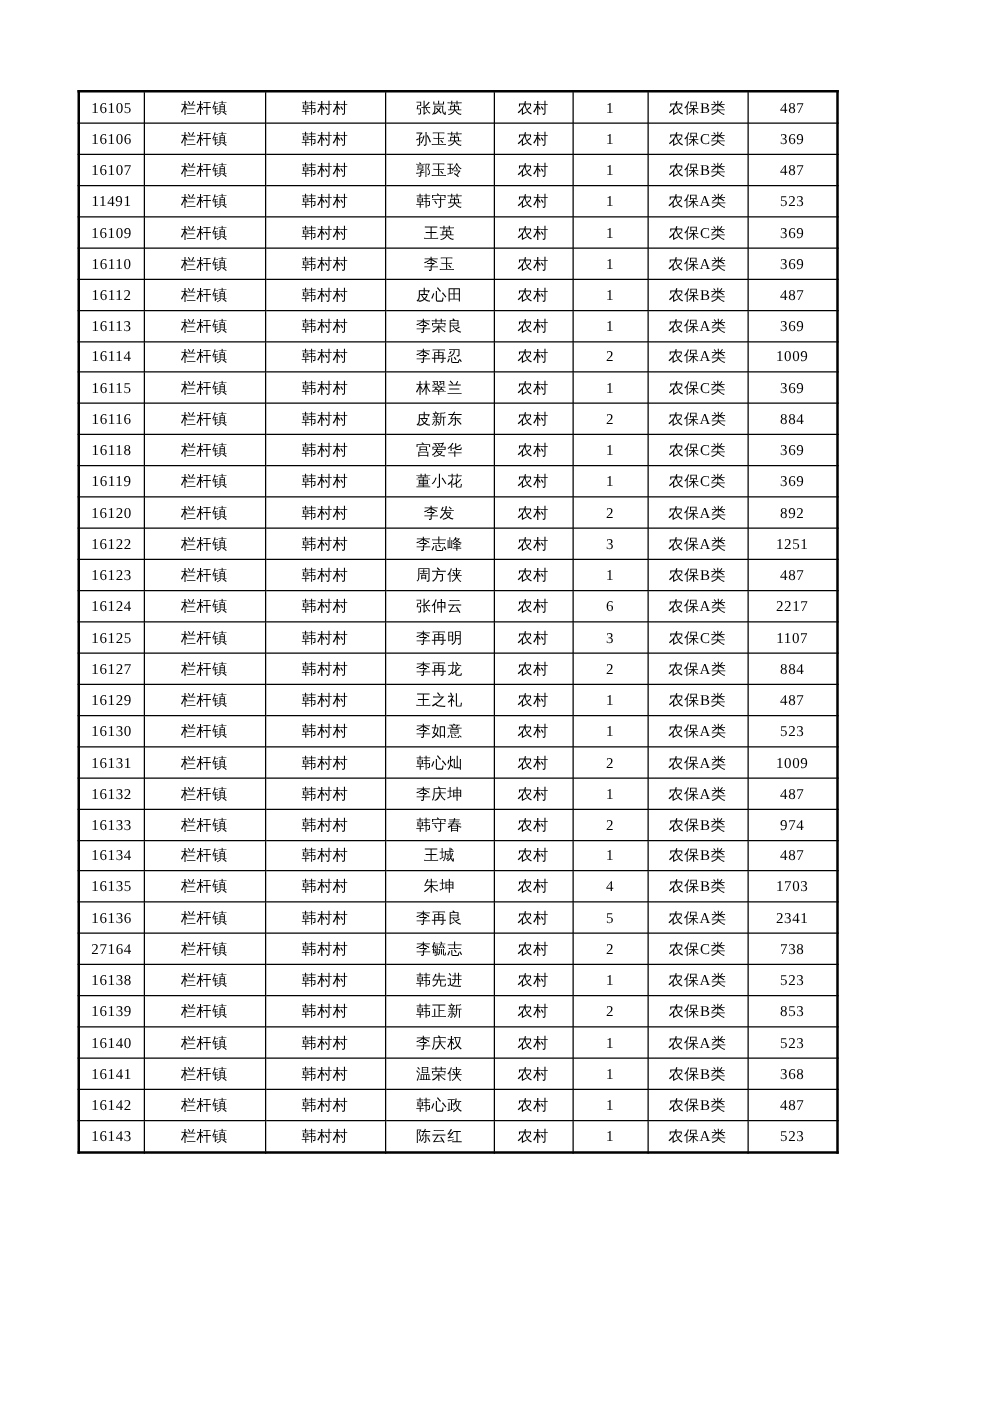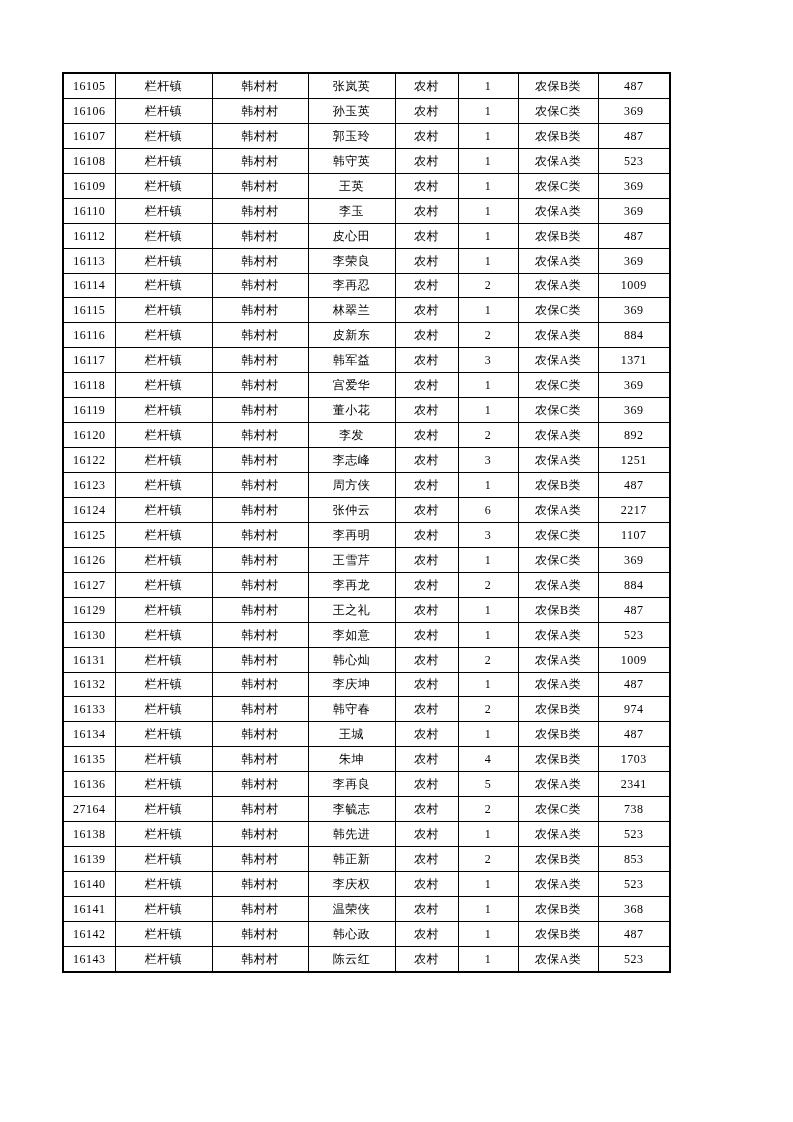--- a/index.html
+++ b/index.html
@@ -87,21 +87,21 @@
           <td>16107</td>
           <td>栏杆镇</td>
           <td>韩村村</td>
           <td>郭玉玲</td>
           <td>农村</td>
           <td>1</td>
           <td>农保B类</td>
           <td>487</td>
         </tr>
         <tr>
-          <td>16108</td>
+          <td>11491</td>
           <td>栏杆镇</td>
           <td>韩村村</td>
           <td>韩守英</td>
           <td>农村</td>
           <td>1</td>
           <td>农保A类</td>
           <td>523</td>
         </tr>
         <tr>
           <td>16109</td>
@@ -167,108 +167,88 @@
           <td>16116</td>
           <td>栏杆镇</td>
           <td>韩村村</td>
           <td>皮新东</td>
           <td>农村</td>
           <td>2</td>
           <td>农保A类</td>
           <td>884</td>
         </tr>
         <tr>
-          <td>16117</td>
-          <td>栏杆镇</td>
-          <td>韩村村</td>
-          <td>韩军益</td>
+          <td>16118</td>
+          <td>栏杆镇</td>
+          <td>韩村村</td>
+          <td>宫爱华</td>
+          <td>农村</td>
+          <td>1</td>
+          <td>农保C类</td>
+          <td>369</td>
+        </tr>
+        <tr>
+          <td>16119</td>
+          <td>栏杆镇</td>
+          <td>韩村村</td>
+          <td>董小花</td>
+          <td>农村</td>
+          <td>1</td>
+          <td>农保C类</td>
+          <td>369</td>
+        </tr>
+        <tr>
+          <td>16120</td>
+          <td>栏杆镇</td>
+          <td>韩村村</td>
+          <td>李发</td>
+          <td>农村</td>
+          <td>2</td>
+          <td>农保A类</td>
+          <td>892</td>
+        </tr>
+        <tr>
+          <td>16122</td>
+          <td>栏杆镇</td>
+          <td>韩村村</td>
+          <td>李志峰</td>
           <td>农村</td>
           <td>3</td>
           <td>农保A类</td>
-          <td>1371</td>
-        </tr>
-        <tr>
-          <td>16118</td>
-          <td>栏杆镇</td>
-          <td>韩村村</td>
-          <td>宫爱华</td>
-          <td>农村</td>
-          <td>1</td>
-          <td>农保C类</td>
-          <td>369</td>
-        </tr>
-        <tr>
-          <td>16119</td>
-          <td>栏杆镇</td>
-          <td>韩村村</td>
-          <td>董小花</td>
-          <td>农村</td>
-          <td>1</td>
-          <td>农保C类</td>
-          <td>369</td>
-        </tr>
-        <tr>
-          <td>16120</td>
-          <td>栏杆镇</td>
-          <td>韩村村</td>
-          <td>李发</td>
-          <td>农村</td>
-          <td>2</td>
-          <td>农保A类</td>
-          <td>892</td>
-        </tr>
-        <tr>
-          <td>16122</td>
-          <td>栏杆镇</td>
-          <td>韩村村</td>
-          <td>李志峰</td>
+          <td>1251</td>
+        </tr>
+        <tr>
+          <td>16123</td>
+          <td>栏杆镇</td>
+          <td>韩村村</td>
+          <td>周方侠</td>
+          <td>农村</td>
+          <td>1</td>
+          <td>农保B类</td>
+          <td>487</td>
+        </tr>
+        <tr>
+          <td>16124</td>
+          <td>栏杆镇</td>
+          <td>韩村村</td>
+          <td>张仲云</td>
+          <td>农村</td>
+          <td>6</td>
+          <td>农保A类</td>
+          <td>2217</td>
+        </tr>
+        <tr>
+          <td>16125</td>
+          <td>栏杆镇</td>
+          <td>韩村村</td>
+          <td>李再明</td>
           <td>农村</td>
           <td>3</td>
-          <td>农保A类</td>
-          <td>1251</td>
-        </tr>
-        <tr>
-          <td>16123</td>
-          <td>栏杆镇</td>
-          <td>韩村村</td>
-          <td>周方侠</td>
-          <td>农村</td>
-          <td>1</td>
-          <td>农保B类</td>
-          <td>487</td>
-        </tr>
-        <tr>
-          <td>16124</td>
-          <td>栏杆镇</td>
-          <td>韩村村</td>
-          <td>张仲云</td>
-          <td>农村</td>
-          <td>6</td>
-          <td>农保A类</td>
-          <td>2217</td>
-        </tr>
-        <tr>
-          <td>16125</td>
-          <td>栏杆镇</td>
-          <td>韩村村</td>
-          <td>李再明</td>
-          <td>农村</td>
-          <td>3</td>
           <td>农保C类</td>
           <td>1107</td>
-        </tr>
-        <tr>
-          <td>16126</td>
-          <td>栏杆镇</td>
-          <td>韩村村</td>
-          <td>王雪芹</td>
-          <td>农村</td>
-          <td>1</td>
-          <td>农保C类</td>
-          <td>369</td>
         </tr>
         <tr>
           <td>16127</td>
           <td>栏杆镇</td>
           <td>韩村村</td>
           <td>李再龙</td>
           <td>农村</td>
           <td>2</td>
           <td>农保A类</td>
           <td>884</td>

